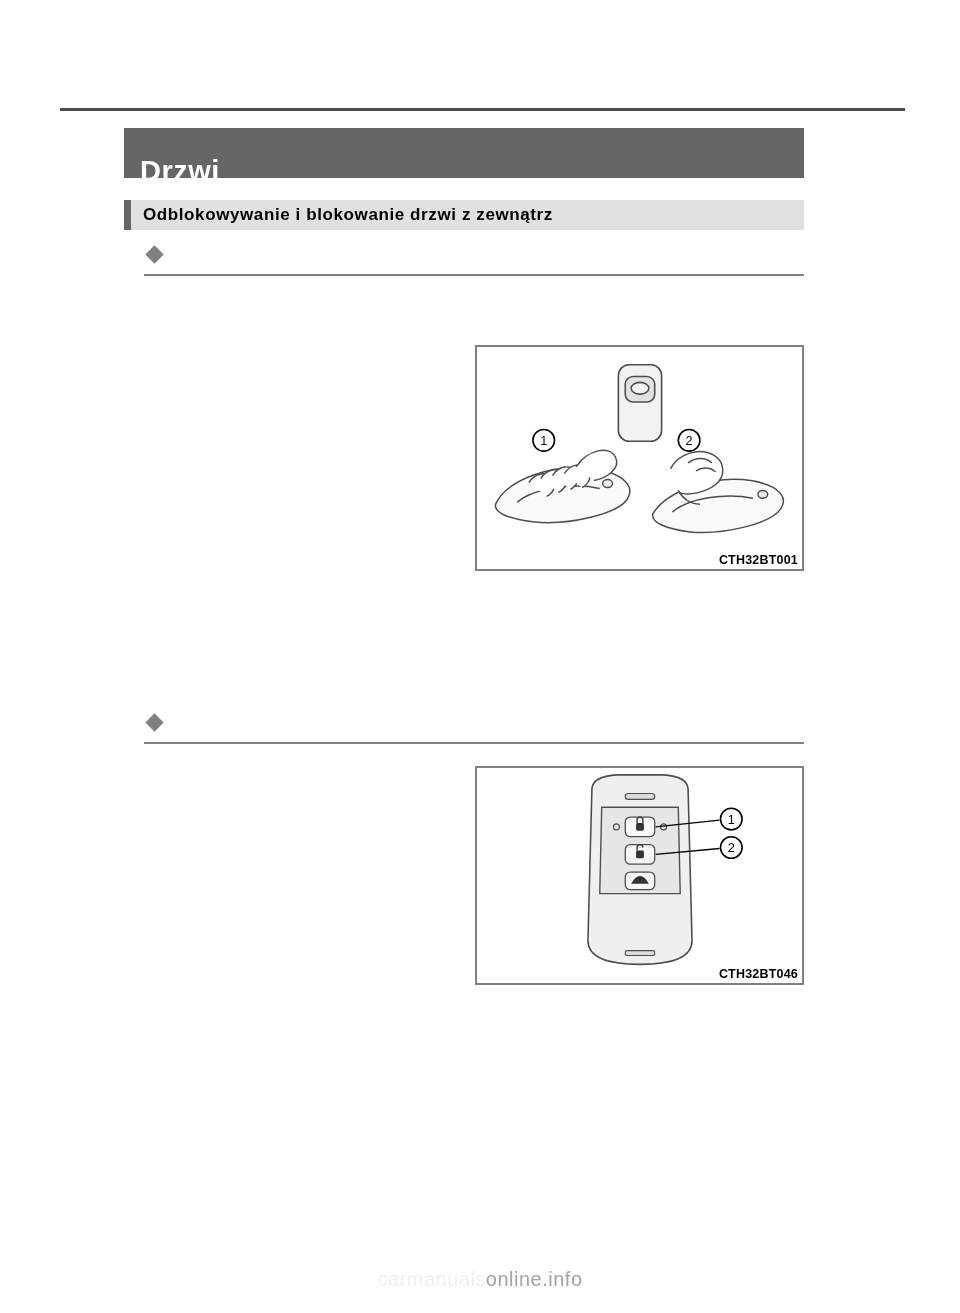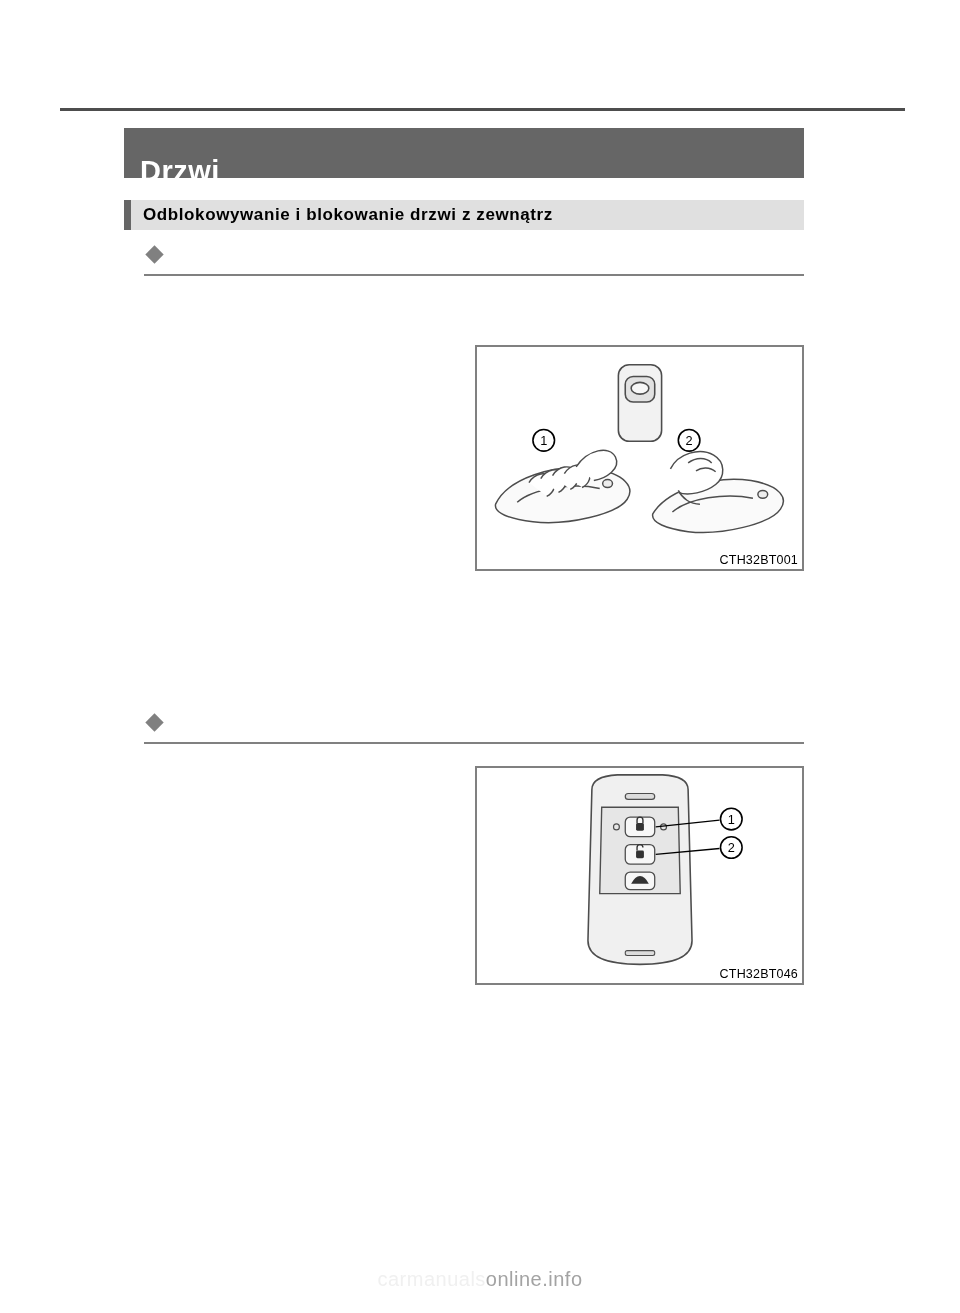--- a/index.html
+++ b/index.html
@@ -131,21 +131,21 @@
     left: 475px;
     top: 766px;
     width: 329px;
     height: 219px;
   }
   .fig-code {
     position: absolute;
     right: 4px;
     bottom: 2px;
     font-size: 12.5px;
-    font-weight: normal;
+    font-weight: bold;
     color: #000000;
     letter-spacing: 0.2px;
   }
 
   .fig-svg {
     position: absolute;
     left: 0;
     top: 0;
     width: 100%;
     height: 100%;

